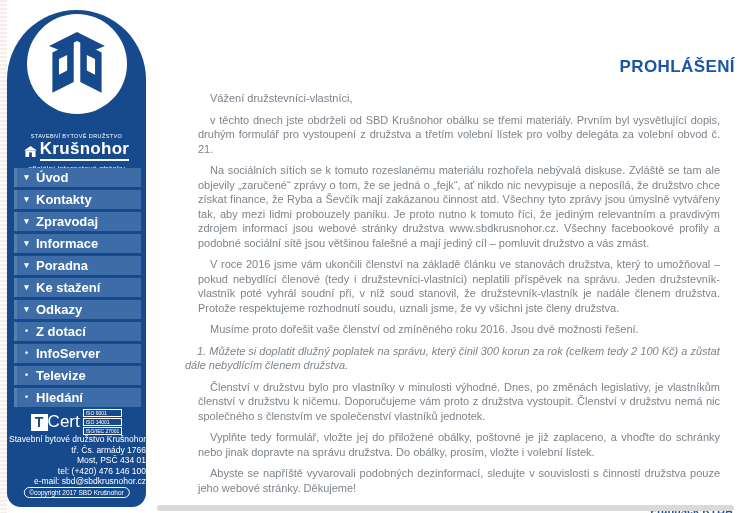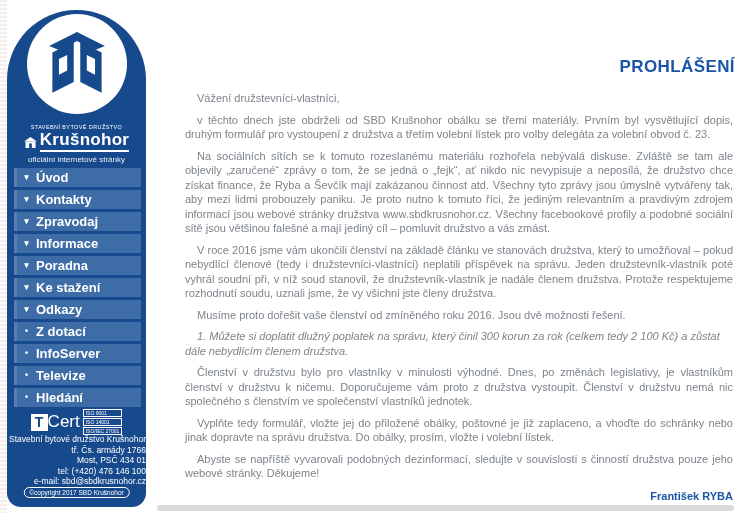--- a/index.html
+++ b/index.html
@@ -20,21 +20,21 @@
     position:absolute; left:7px; top:10px; width:139px; height:497px;
     background:#174a8d;
     border-radius:70px 70px 14px 14px;
   }
   .logo-circle {
     position:absolute; top:4px; left:50%; transform:translateX(-50%);
     width:100px; height:100px; border-radius:50%; background:#ffffff;
     display:flex; align-items:center; justify-content:center;
     cursor:pointer;
   }
-  .brand-block { position:absolute; top:114px; left:0; right:0; text-align:center; color:#fff; }
+  .brand-block { position:absolute; top:123px; left:0; right:0; text-align:center; color:#fff; }
   .brand-caption { font-size:5.5px; letter-spacing:0.4px; color:#ffffff; white-space:nowrap; }
   .brand-name-row { display:flex; align-items:flex-end; justify-content:center; gap:3px; margin-top:1px; }
   .brand-name {
     font-size:17px; font-weight:bold; line-height:1; color:#fff;
     border-bottom:2px solid #fff; padding-bottom:2px; letter-spacing:0.3px;
   }
   .brand-tagline { font-size:8px; margin-top:3px; color:#e9eff7; }
 
   .menu { position:absolute; top:158px; left:7px; right:5px; }
   .menu-item {
@@ -64,21 +64,21 @@
   }
 
   
   .content { position:absolute; left:157px; top:0; width:578px; }
   .page-title {
     margin:57px 0 14px; text-align:right;
     color:#1b55a5; font-size:17px; font-weight:bold; letter-spacing:0.4px;
   }
   .text { padding:0 2px 0 28px; }
   .text p {
-    margin:0 0 7px; font-size:11px; line-height:14.5px;
+    margin:0 13px 7px; font-size:11px; line-height:14.5px;
     color:#7d848b; text-align:justify; text-indent:12px;
   }
   .options p { margin:0; text-align:left; }
   .options { margin-bottom:7px;font-style:italic; }
   .signature { text-align:right; color:#1b55a5; font-weight:bold; font-size:11px; line-height:14.5px; margin:8px 0 14px; }
 
   .bottom-bar {
     position:absolute; left:157px; top:505px; width:577px; height:6px;
     background:#dadada; border-radius:3px;
   }
@@ -185,21 +185,21 @@
     <div class="email">e-mail: sbd@sbdkrusnohor.cz</div>
   </div>
 
   <div class="copyright">©copyright  2017  SBD Krušnohor</div>
 </div>
 
 <div class="content">
   <h1 class="page-title">PROHLÁŠENÍ</h1>
   <div class="text">
     <p>Vážení družstevníci-vlastníci,</p>
-    <p>v těchto dnech jste obdrželi od SBD Krušnohor obálku se třemi materiály. Prvním byl vysvětlující dopis, druhým formulář pro vystoupení z družstva a třetím volební lístek pro volby delegáta za volební obvod č. 23.</p>
+    <p>v těchto dnech jste obdrželi od SBD Krušnohor obálku se třemi materiály. Prvním byl vysvětlující dopis, druhým formulář pro vystoupení z družstva a třetím volební lístek pro volby delegáta za volební obvod č. 21.</p>
     <p>Na sociálních sítích se k tomuto rozeslanému materiálu rozhořela nebývalá diskuse. Zvláště se tam ale objevily „zaručené“ zprávy o tom, že se jedná o „fejk“, ať nikdo nic nevypisuje a neposílá, že družstvo chce získat finance, že Ryba a Ševčík mají zakázanou činnost atd. Všechny tyto zprávy jsou úmyslně vytvářeny tak, aby mezi lidmi probouzely paniku. Je proto nutno k tomuto říci, že jediným relevantním a pravdivým zdrojem informací jsou webové stránky družstva www.sbdkrusnohor.cz. Všechny facebookové profily a podobné sociální sítě jsou většinou falešné a mají jediný cíl – pomluvit družstvo a vás zmást.</p>
     <p>V roce 2016 jsme vám ukončili členství na základě článku ve stanovách družstva, který to umožňoval – pokud nebydlící členové (tedy i družstevníci-vlastníci) neplatili příspěvek na správu. Jeden družstevník-vlastník poté vyhrál soudní při, v níž soud stanovil, že družstevník-vlastník je nadále členem družstva. Protože respektujeme rozhodnutí soudu, uznali jsme, že vy všichni jste členy družstva.</p>
     <p>Musíme proto dořešit vaše členství od zmíněného roku 2016. Jsou dvě možnosti řešení.</p>
     <div class="options">
       <p>1. Můžete si doplatit dlužný poplatek na správu, který činil 300 korun za rok (celkem tedy 2 100 Kč) a zůstat dále nebydlícím členem družstva.</p>
     </div>
     <p>Členství v družstvu bylo pro vlastníky v minulosti výhodné. Dnes, po změnách legislativy, je vlastníkům členství v družstvu k ničemu. Doporučujeme vám proto z družstva vystoupit. Členství v družstvu nemá nic společného s členstvím ve společenství vlastníků jednotek.</p>
     <p>Vyplňte tedy formulář, vložte jej do přiložené obálky, poštovné je již zaplaceno, a vhoďte do schránky nebo jinak dopravte na správu družstva. Do obálky, prosím, vložte i volební lístek.</p>
     <p>Abyste se napříště vyvarovali podobných dezinformací, sledujte v souvislosti s činností družstva pouze jeho webové stránky. Děkujeme!</p>
     <div class="signature">

